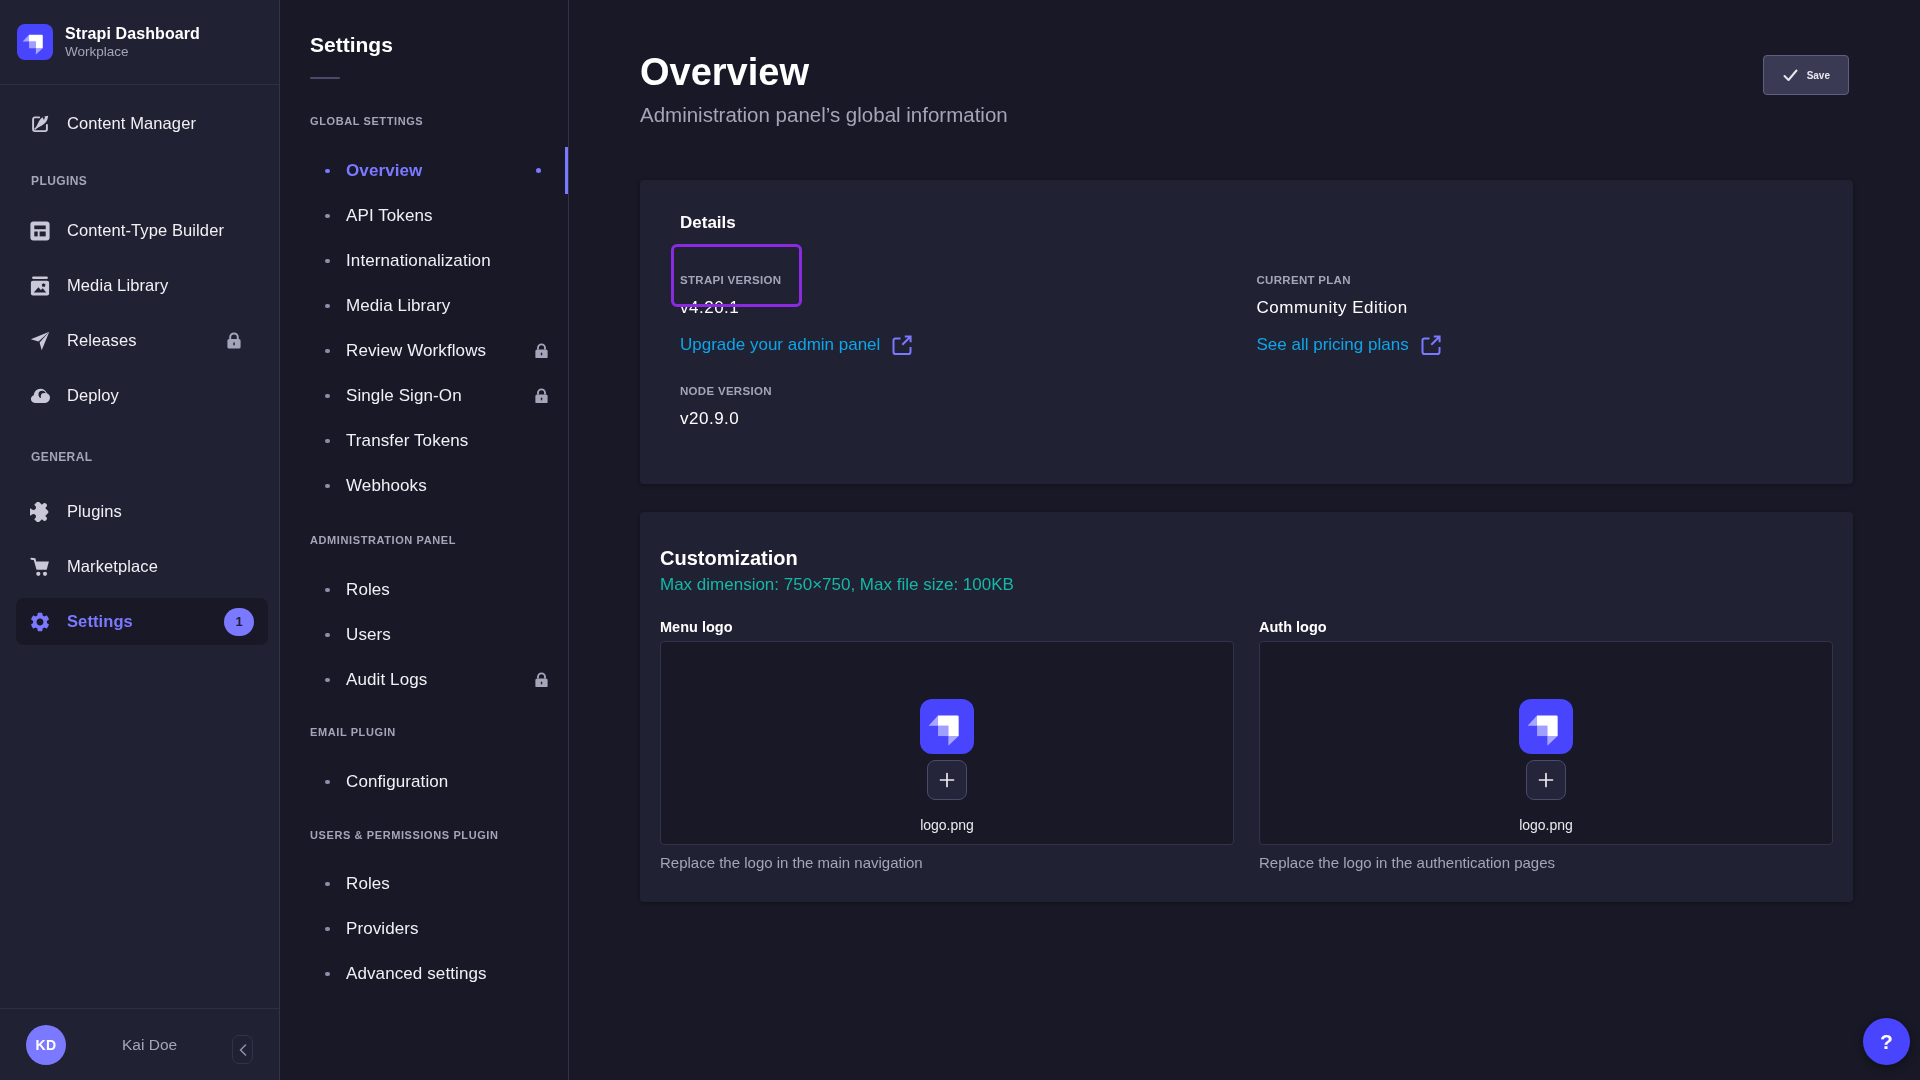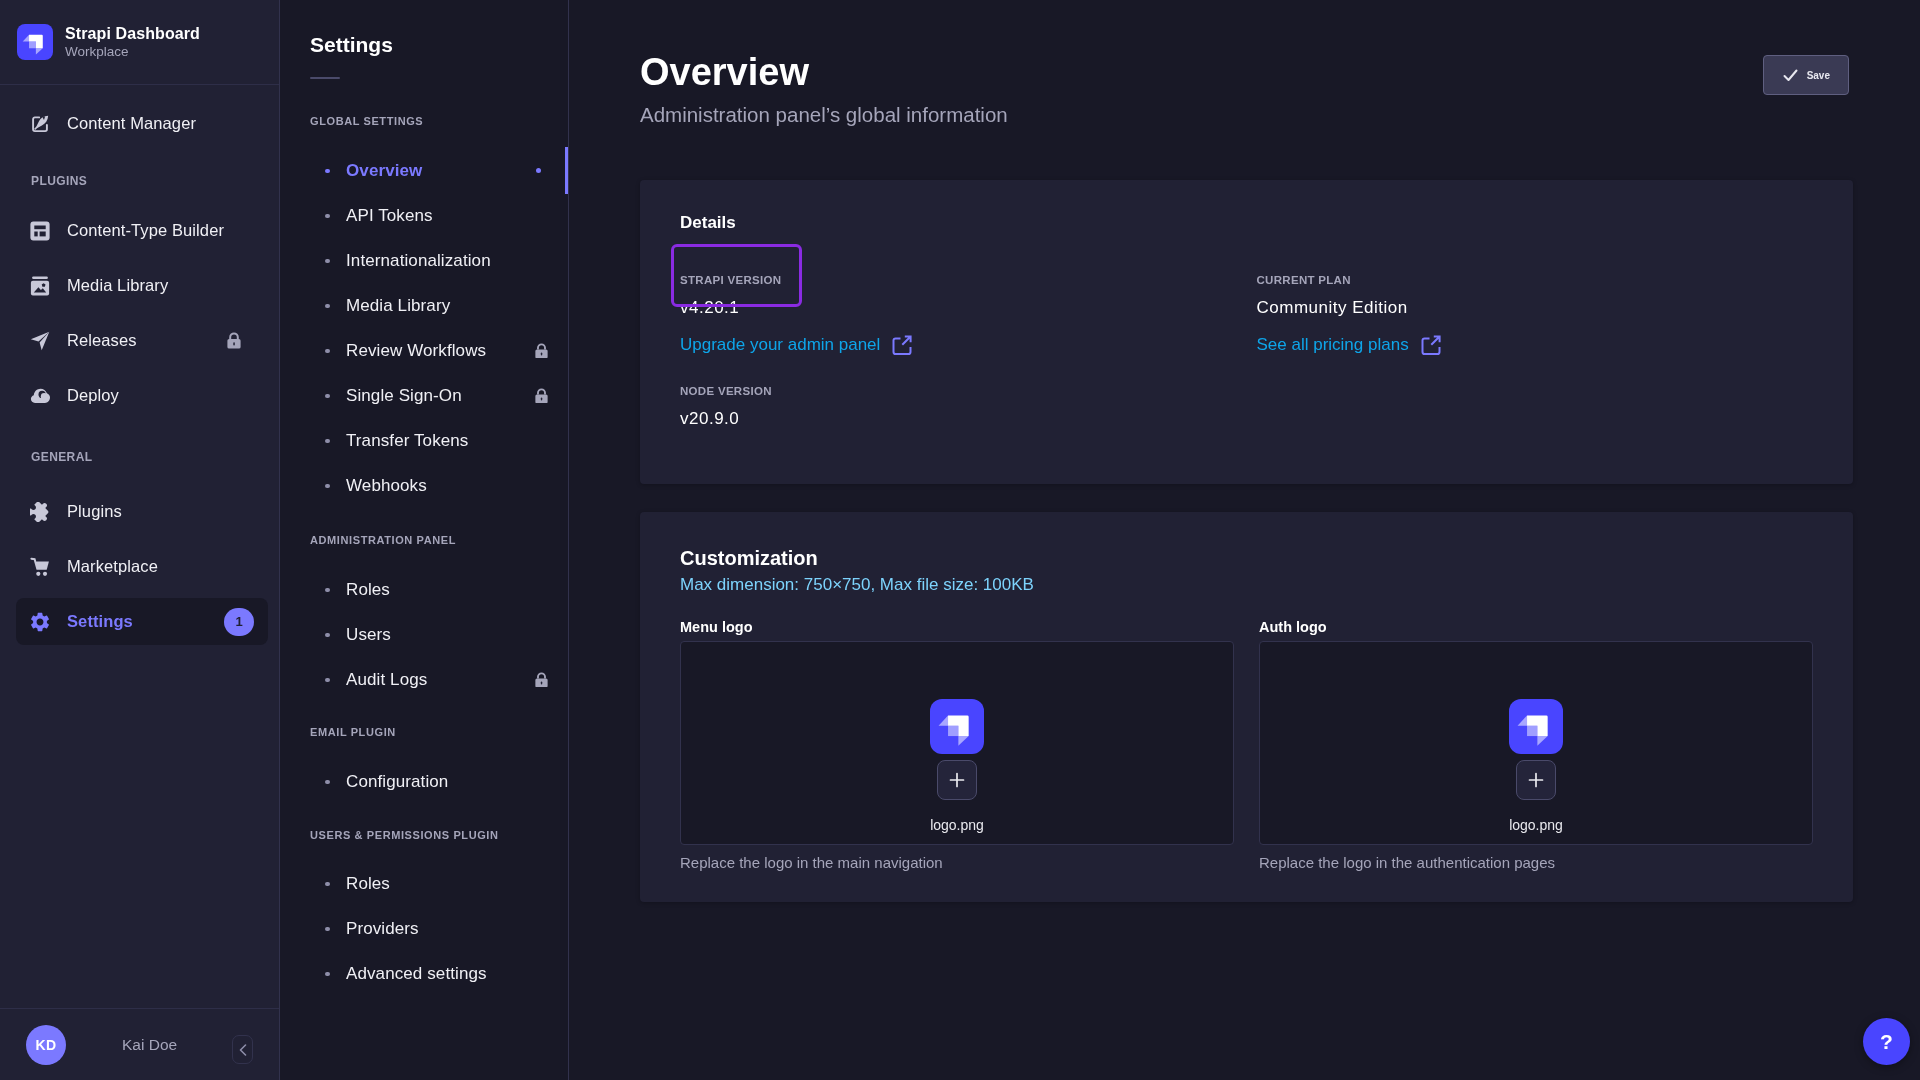--- a/index.html
+++ b/index.html
@@ -148,22 +148,22 @@
     width:max-content;
   }
   .link-row svg { width:20px; height:20px; display:block; }
   .field-block.second { margin-top:29px; }
 
   .annotation-box {
     position:fixed; left:671px; top:244px; width:131px; height:63px;
     border:3px solid #8a2be2; border-radius:6px; pointer-events:none; z-index:5;
   }
 
-  .card-custom { margin-top:28px; height:390px; padding:36px 40px; }
-  .card-sub { font-size:17px; color:#7dd3fc; margin-top:3px; line-height:22px; }
+  .card-custom { margin-top:28px; height:390px; padding:36px 20px; }
+  .card-sub { font-size:17px; color:#14b8a6; margin-top:3px; line-height:22px; }
   .logo-grid { display:grid; grid-template-columns:1fr 1fr; column-gap:25px; margin-top:22px; }
   .card-custom { padding-top:33px; }
   .logo-col-label { font-size:14.5px; font-weight:700; color:#ffffff; margin-bottom:5px; line-height:18px; }
   .logo-box {
     height:204px; border:1px solid #32324d; border-radius:4px; background:#181826;
     display:flex; flex-direction:column; align-items:center; justify-content:flex-start;
     padding-top:57px; position:relative;
   }
   .cust-logo { width:54px; height:55px; position:relative; background:#4945ff; border-radius:12px; }
   .plus-btn {

